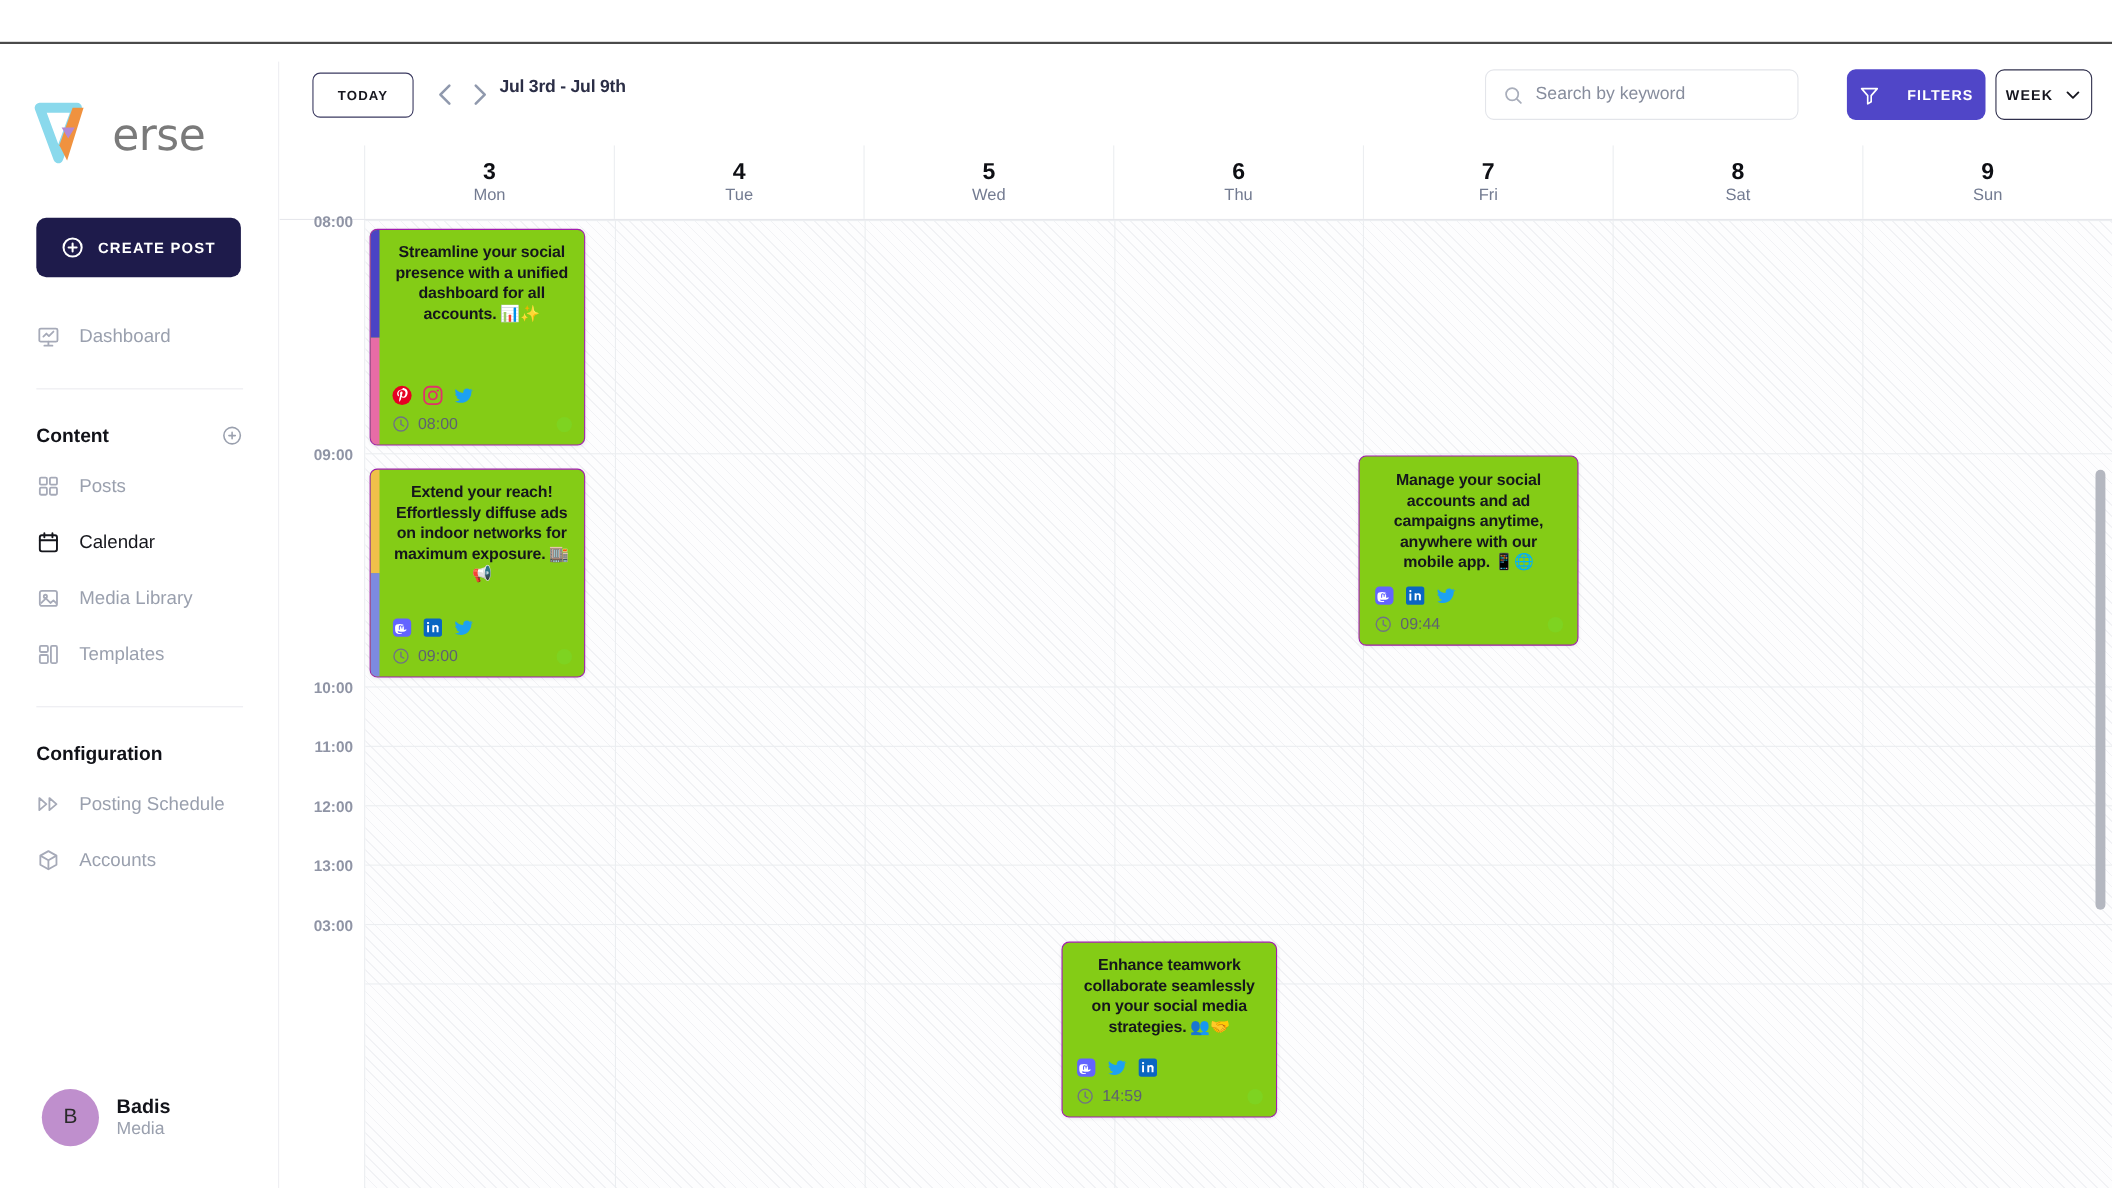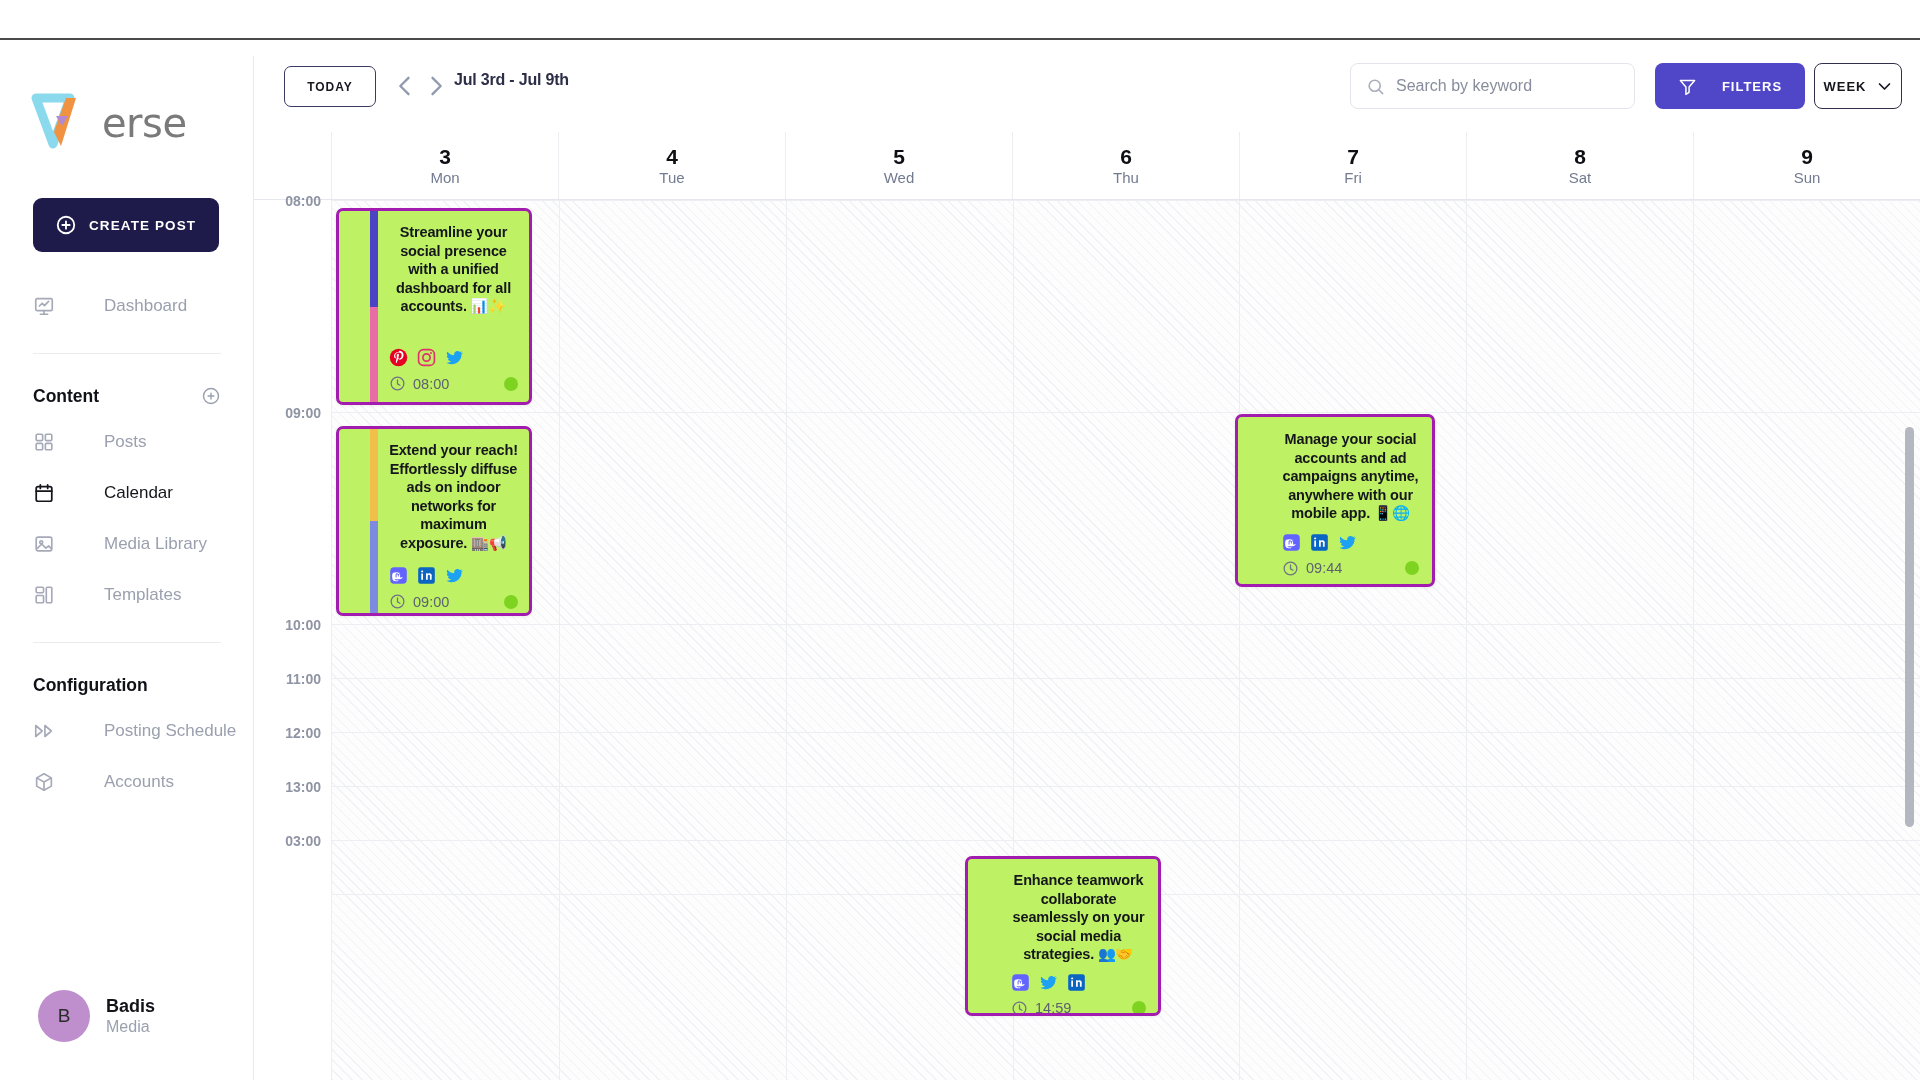--- a/index.html
+++ b/index.html
@@ -30,21 +30,21 @@
     gap:12px; padding-left:22px; cursor:pointer; border:none;
   }
   .create-btn .plus-ic{ width:22px; height:22px; flex:0 0 22px; }
   .create-btn .lbl{ font-size:13.5px; font-weight:700; letter-spacing:1.1px; }
 
   .nav{ position:absolute; top:224px; left:0; width:254px; }
   .nav-item{
     display:flex; align-items:center; gap:17px; height:51px; padding-left:33px; cursor:pointer;
   }
   .nav-item .ic{ width:22px; height:22px; flex:0 0 22px; color:#a6aab8; }
-  .nav-item .txt{ font-size:17px; color:#9aa0ae;margin-left:32px; }
+  .nav-item .txt{ font-size:17px; color:#9aa0ae; }
   .nav-item.active .ic{ color:#15161c; }
   .nav-item.active .txt{ color:#15161c; font-weight:400; }
 
   .divider{ height:1px; background:#ebecf0; margin:22px 33px 22px 33px; }
 
   .section-head{
     display:flex; align-items:center; justify-content:space-between;
     padding:0 33px; height:40px;
   }
   .section-head .t{ font-size:17.5px; font-weight:700; color:#111218; }
@@ -83,21 +83,21 @@
     border:1px solid #e3e5ea; border-radius:8px; background:#fff;
     display:flex; align-items:center; gap:11px; padding-left:15px;
   }
   .search-box .s-ic{ width:19px; height:19px; color:#a9aebb; flex:0 0 19px; }
   .search-box input{
     border:none; outline:none; font-size:16px; color:#444a5c; width:210px;
     font-family:"Liberation Sans", sans-serif; background:transparent;
   }
   .search-box input::placeholder{ color:#878d9d; }
   .filters-btn{
-    position:absolute; top:23px; right:115px; width:150px; height:46px;
+    position:absolute; top:23px; right:115px; width:126px; height:46px;
     background:#5046c8; border:none; border-radius:8px; color:#fff; cursor:pointer;
     display:flex; align-items:center; justify-content:center; gap:25px;
   }
   .filters-btn .f-ic{ width:19px; height:19px; flex:0 0 19px; }
   .filters-btn .lbl{ font-size:13px; font-weight:700; letter-spacing:1px; }
   .week-btn{
     position:absolute; top:23px; right:18px; width:88px; height:46px;
     background:#fff; border:1px solid #30304d; border-radius:8px; cursor:pointer;
     display:flex; align-items:center; justify-content:center; gap:9px;
   }
@@ -124,24 +124,23 @@
 
   .cols{ position:absolute; top:0; left:78px; width:1588px; height:880px;
          background-image:
            repeating-linear-gradient(45deg, rgba(170,175,190,.14) 0 1px, transparent 1px 7px);
          background-color:#fdfdfe; }
   .vline{ position:absolute; top:0; width:1px; height:880px; background:#eceef1; }
   .hline{ position:absolute; left:0; width:1588px; height:1px; background:#eceef1; }
 
   
   .card{
-    position:absolute; background:#bef264; border:3px solid #a21caf; border-radius:7px;
+    position:absolute; background:#84cc16; border:1px solid #a21caf; border-radius:7px;
     box-shadow:0 1px 3px rgba(22,25,40,.07); overflow:hidden; cursor:pointer; z-index:4;
     display:flex;
-    padding-left:31px;
   }
   .accent{ width:8px; flex:0 0 8px; display:flex; flex-direction:column; }
   .accent .a1, .accent .a2{ flex:1 1 50%; }
   .card-body{ flex:1 1 auto; padding:12px 11px 10px 11px; display:flex; flex-direction:column; }
   .card-title{
     font-size:14.5px; font-weight:700; color:#15161c; line-height:1.28;
     text-align:center; letter-spacing:-0.15px;
   }
   .socials{ display:flex; gap:9px; align-items:center; margin-top:auto; padding-top:14px; }
   .socials svg{ width:19px; height:19px; }

